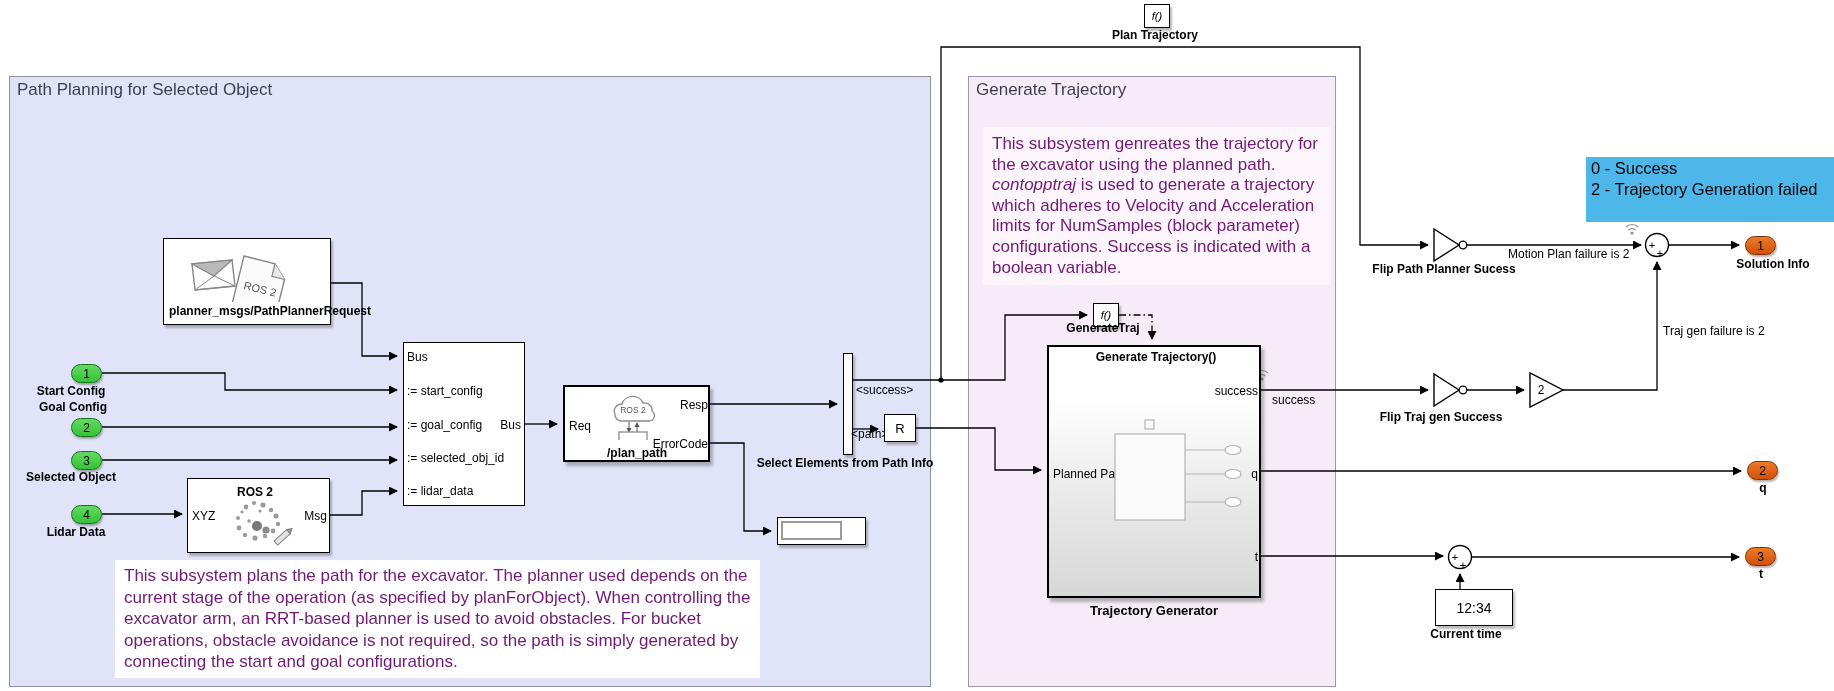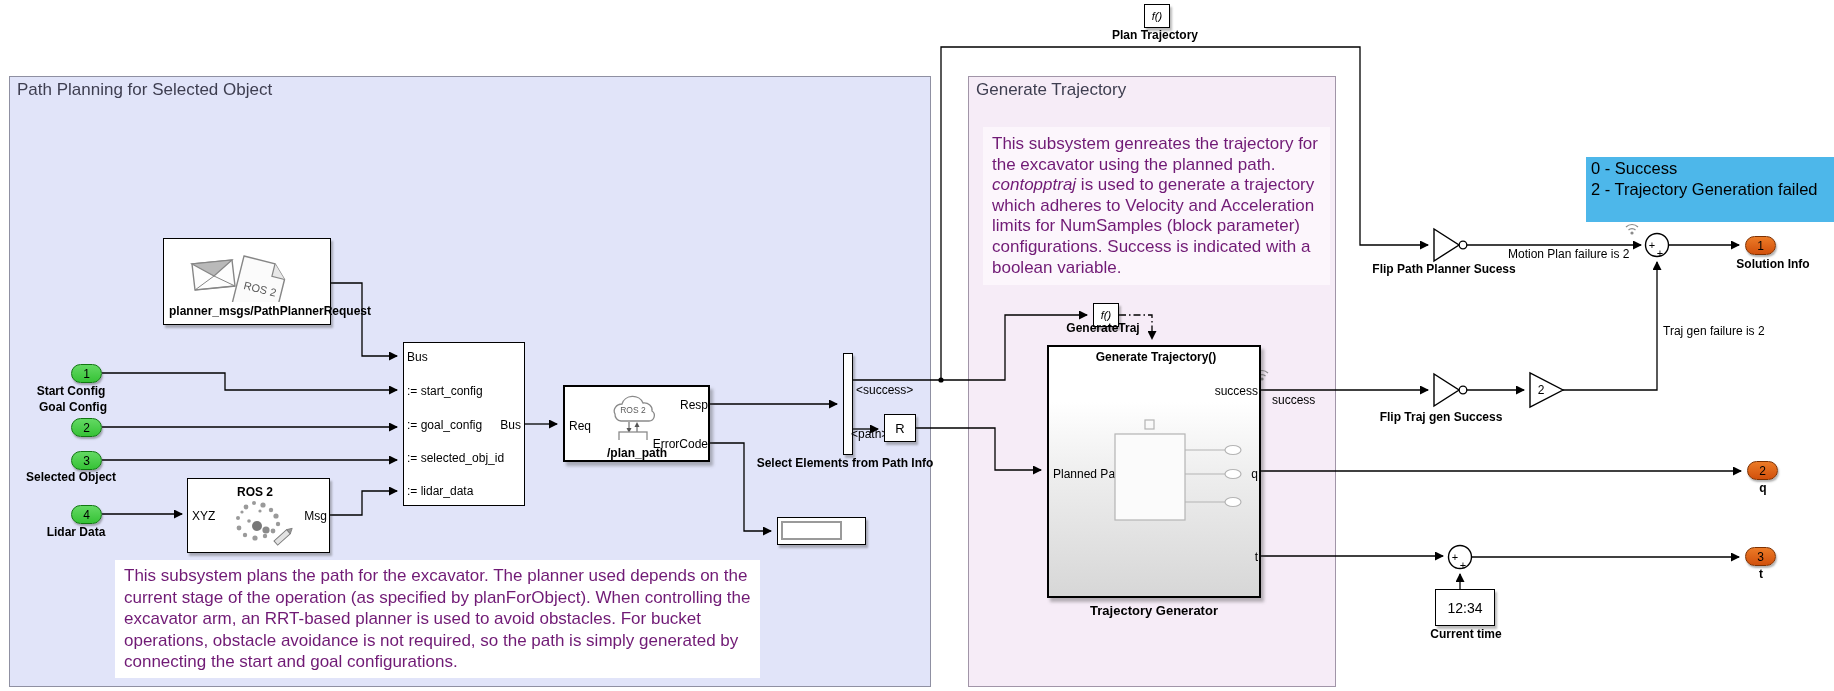--- a/index.html
+++ b/index.html
@@ -239,21 +239,21 @@
   <div class="lbl c z4" style="left:1444px;top:262px;">Flip Path Planner Sucess</div>
   <div class="lbl c z4" style="left:1441px;top:410px;">Flip Traj gen Success</div>
 
   <div class="pill orange z4" style="left:1745px;top:236px;"><span>1</span></div>
   <div class="lbl c z4" style="left:1773px;top:257px;">Solution Info</div>
   <div class="pill orange z4" style="left:1747px;top:461px;"><span>2</span></div>
   <div class="lbl c z4" style="left:1763px;top:481px;">q</div>
   <div class="pill orange z4" style="left:1745px;top:547px;"><span>3</span></div>
   <div class="lbl c z4" style="left:1761px;top:567px;">t</div>
 
-  <div class="blk cc z4" style="left:1435px;top:589px;width:60px;height:37px;font-size:14px;">
+  <div class="blk cc z4" style="left:1435px;top:589px;width:78px;height:37px;font-size:14px;">
     <span>12:34</span>
   </div>
   <div class="lbl c z4" style="left:1466px;top:627px;">Current time</div>
 
   <div class="legend z4">
     <div>0 - Success</div>
     <div>2 - Trajectory Generation failed</div>
   </div>
 
 </div>

